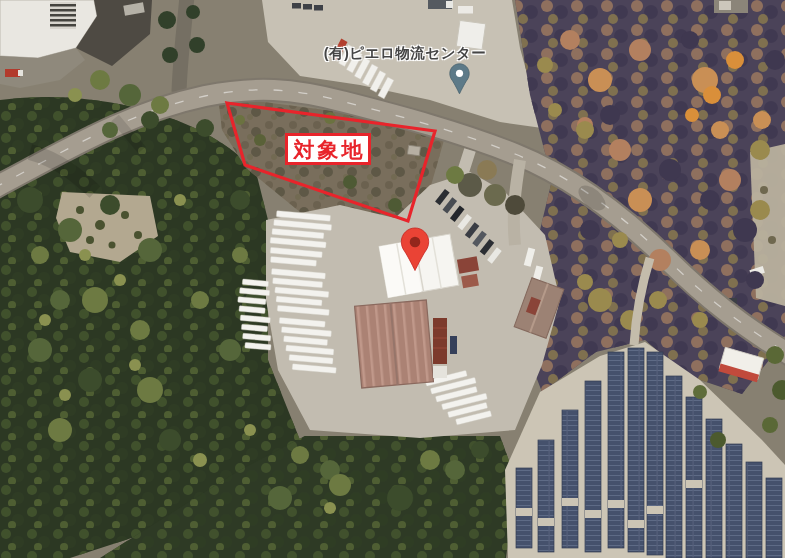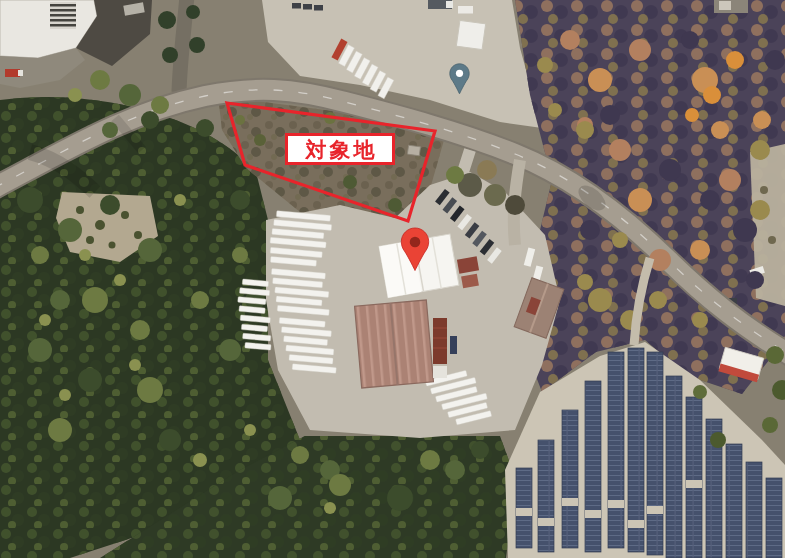--- a/index.html
+++ b/index.html
@@ -2,21 +2,21 @@
 <html><head>
 <meta charset="utf-8">
 <style>
   html,body{margin:0;padding:0;background:#e5e5e5;font-family:"Liberation Sans",sans-serif;}
   #stage{position:relative;width:785px;height:558px;overflow:hidden;background:#878071;}
   #scene{position:absolute;left:0;top:0;display:block;}
   .overlay{position:absolute;z-index:5;}
   #poi-label{left:318px;top:44px;width:174px;text-align:center;font-size:14.5px;font-weight:700;
     color:#454545;letter-spacing:.5px;white-space:nowrap;
     text-shadow:-1px -1px 0 #fff,1px -1px 0 #fff,-1px 1px 0 #fff,1px 1px 0 #fff,0 0 3px #fff;}
-  #site-label{left:285px;top:133px;width:110px;height:32px;box-sizing:border-box;border:3px solid #e8242b;
+  #site-label{left:285px;top:133px;width:86px;height:32px;box-sizing:border-box;border:3px solid #e8242b;
     background:#ffffff;color:#e8242b;font-size:21px;font-weight:800;letter-spacing:3px;line-height:1;
     display:flex;align-items:center;justify-content:center;padding-left:3px;}
   #place-pin{left:449px;top:63px;width:21px;height:32px;}
   #red-marker{left:400px;top:227px;width:30px;height:45px;}
 </style>
 </head>
 <body>
 
 <div id="stage">
 
@@ -387,20 +387,21 @@
   </g>
 
   <g>
     <rect x="714" y="0" width="34" height="13" fill="#8b8579"></rect>
     <rect x="719" y="1" width="12" height="9" fill="#ccc7bb"></rect>
   </g>
 
   <polygon points="227,103 435,131 408,221 245,165" fill="none" stroke="#e8242b" stroke-width="3.2" stroke-linejoin="miter"></polygon>
 </svg>
 
+<div class="overlay" id="poi-label">(有)ピエロ物流センター</div>
 
 <div class="overlay" id="site-label">対象地</div>
 
 <svg class="overlay" id="place-pin" viewBox="0 0 21 32">
   <path d="M10.5 0.8 C5.1 0.8 0.8 5.1 0.8 10.5 C0.8 13 1.7 15.3 3.1 17.2 C5.4 20.3 10.5 30.8 10.5 30.8 C10.5 30.8 15.6 20.3 17.9 17.2 C19.3 15.3 20.2 13 20.2 10.5 C20.2 5.1 15.9 0.8 10.5 0.8 Z" fill="#5d7a88" stroke="#4a636f" stroke-width="0.8"></path>
   <circle cx="10.5" cy="10.3" r="3.6" fill="#ffffff"></circle>
 </svg>
 
 <svg class="overlay" id="red-marker" viewBox="0 0 30 46">
   <path d="M15 1 C7.3 1 1 7.3 1 15 C1 18.6 2.2 21.9 4.2 24.6 C7.5 29.2 15 44.5 15 44.5 C15 44.5 22.5 29.2 25.8 24.6 C27.8 21.9 29 18.6 29 15 C29 7.3 22.7 1 15 1 Z" fill="#ea4335" stroke="#c5221f" stroke-width="0.8"></path>

